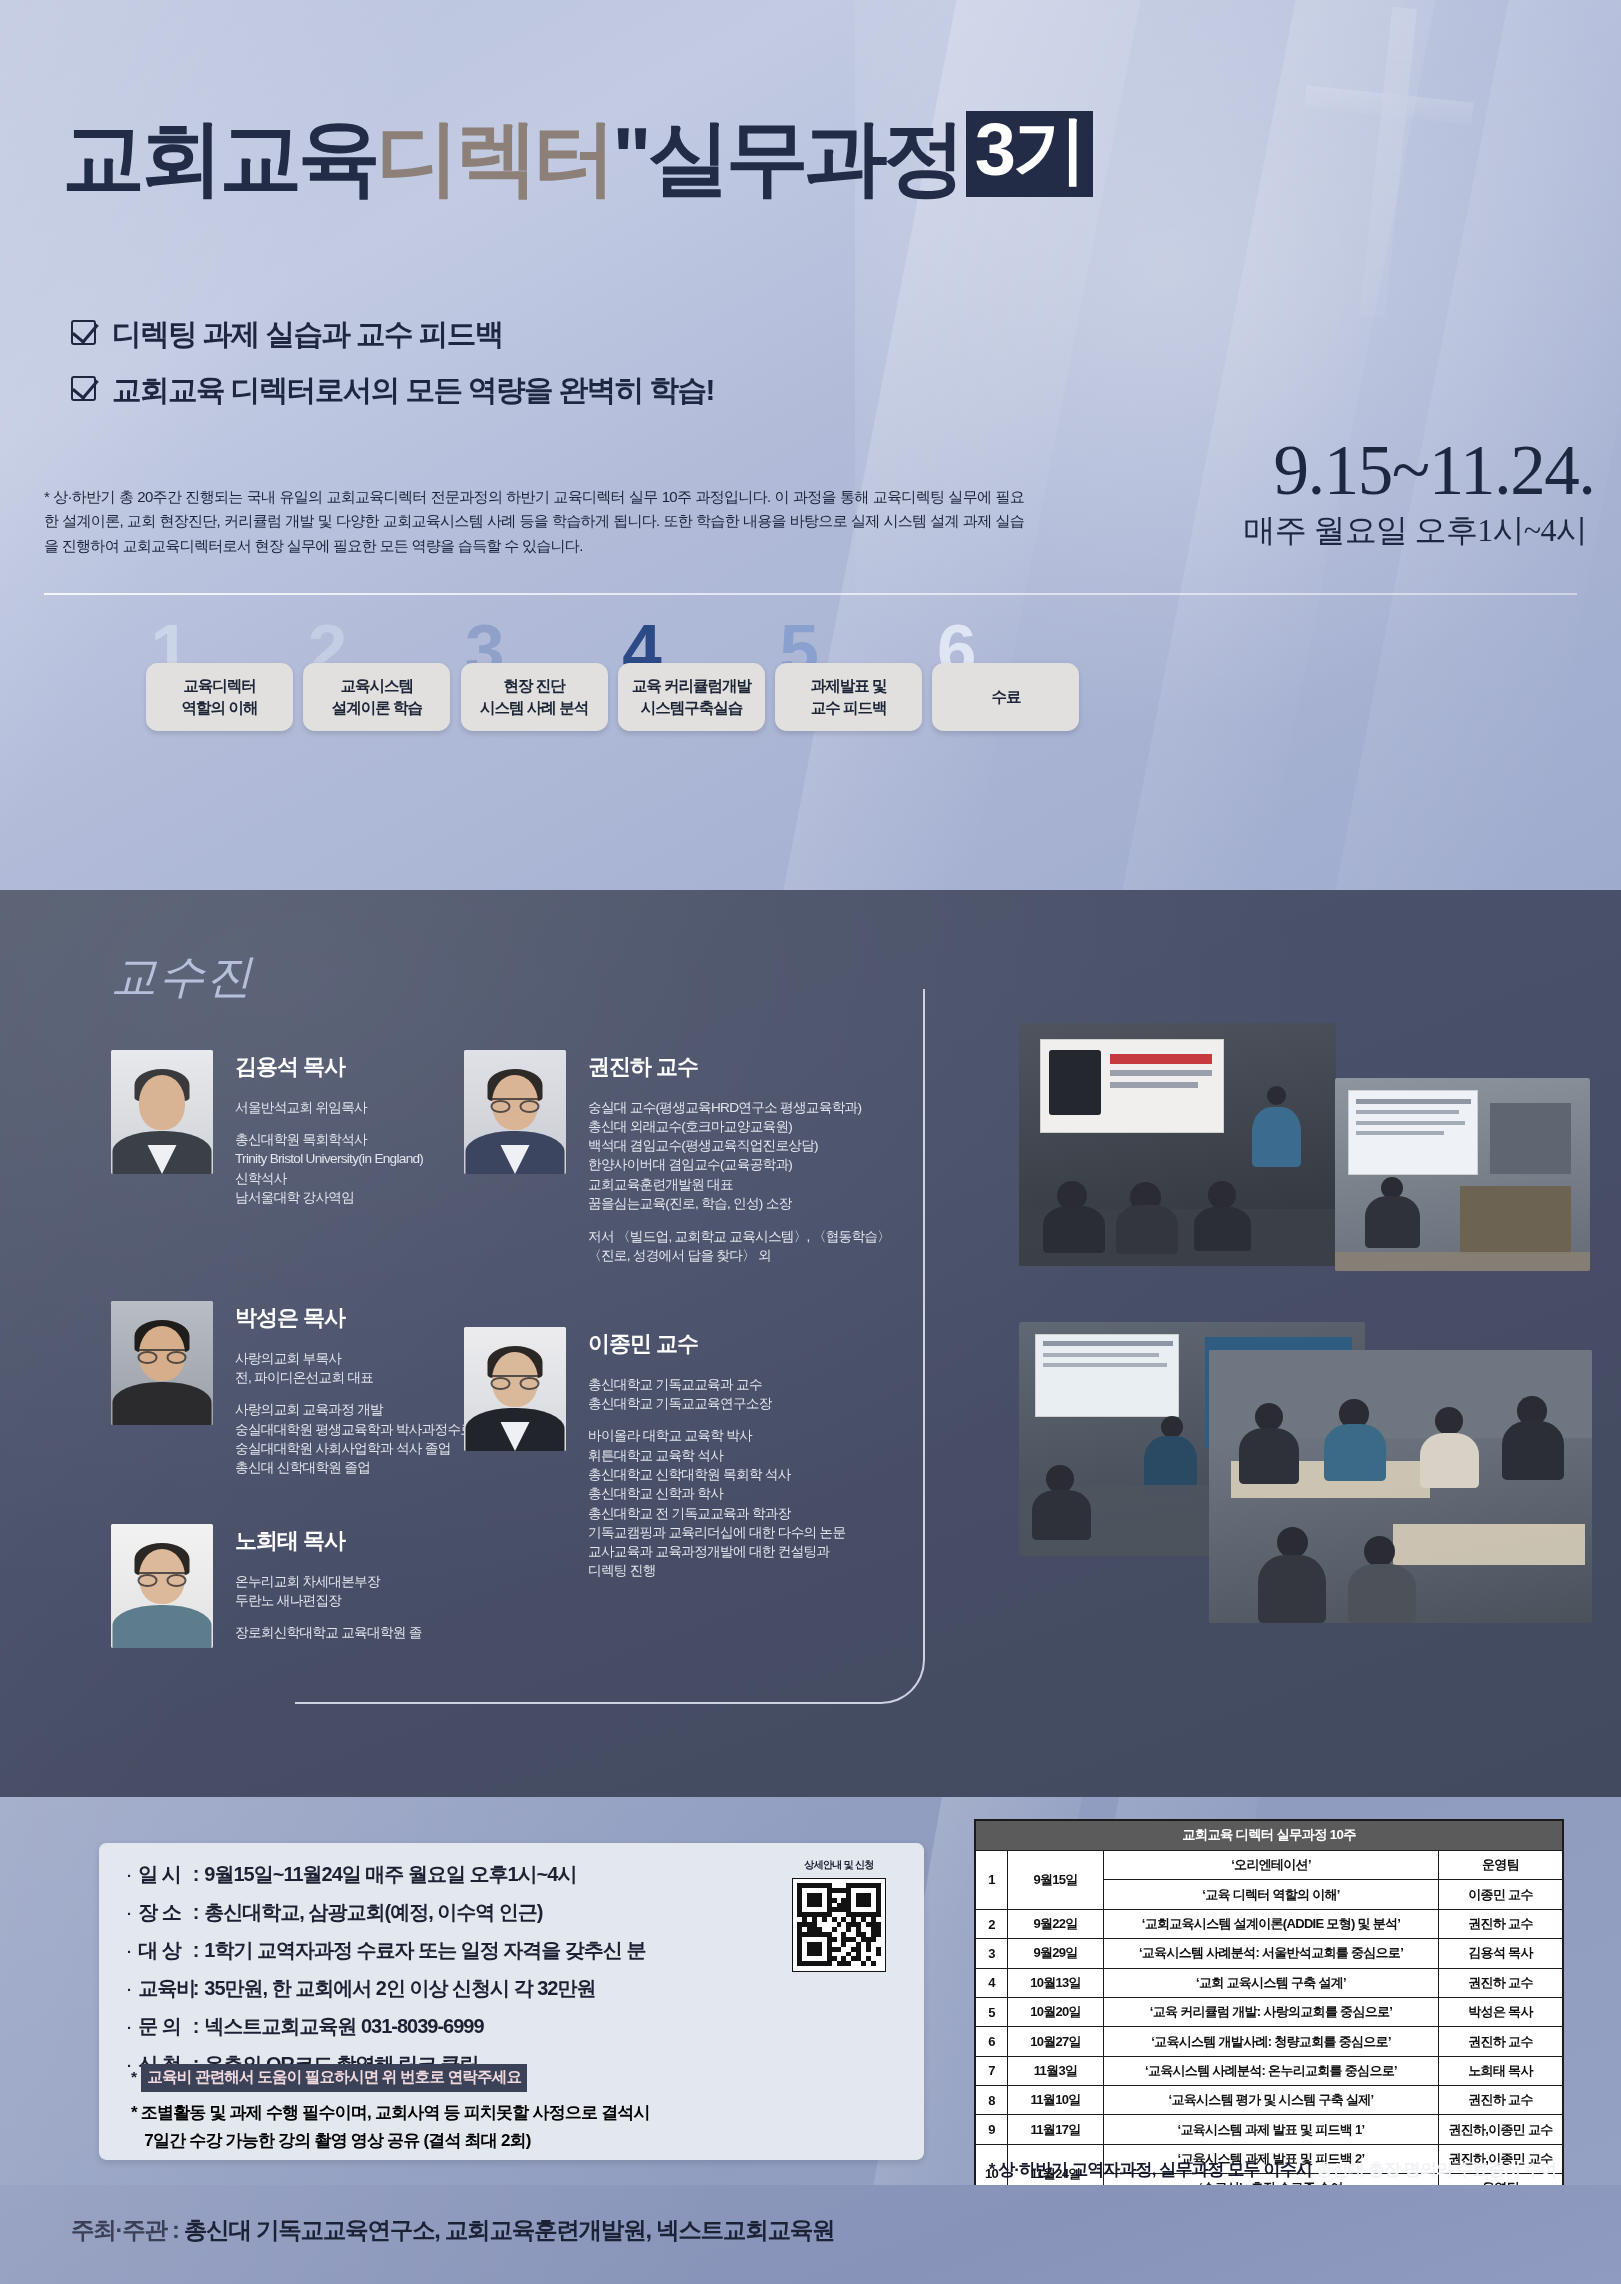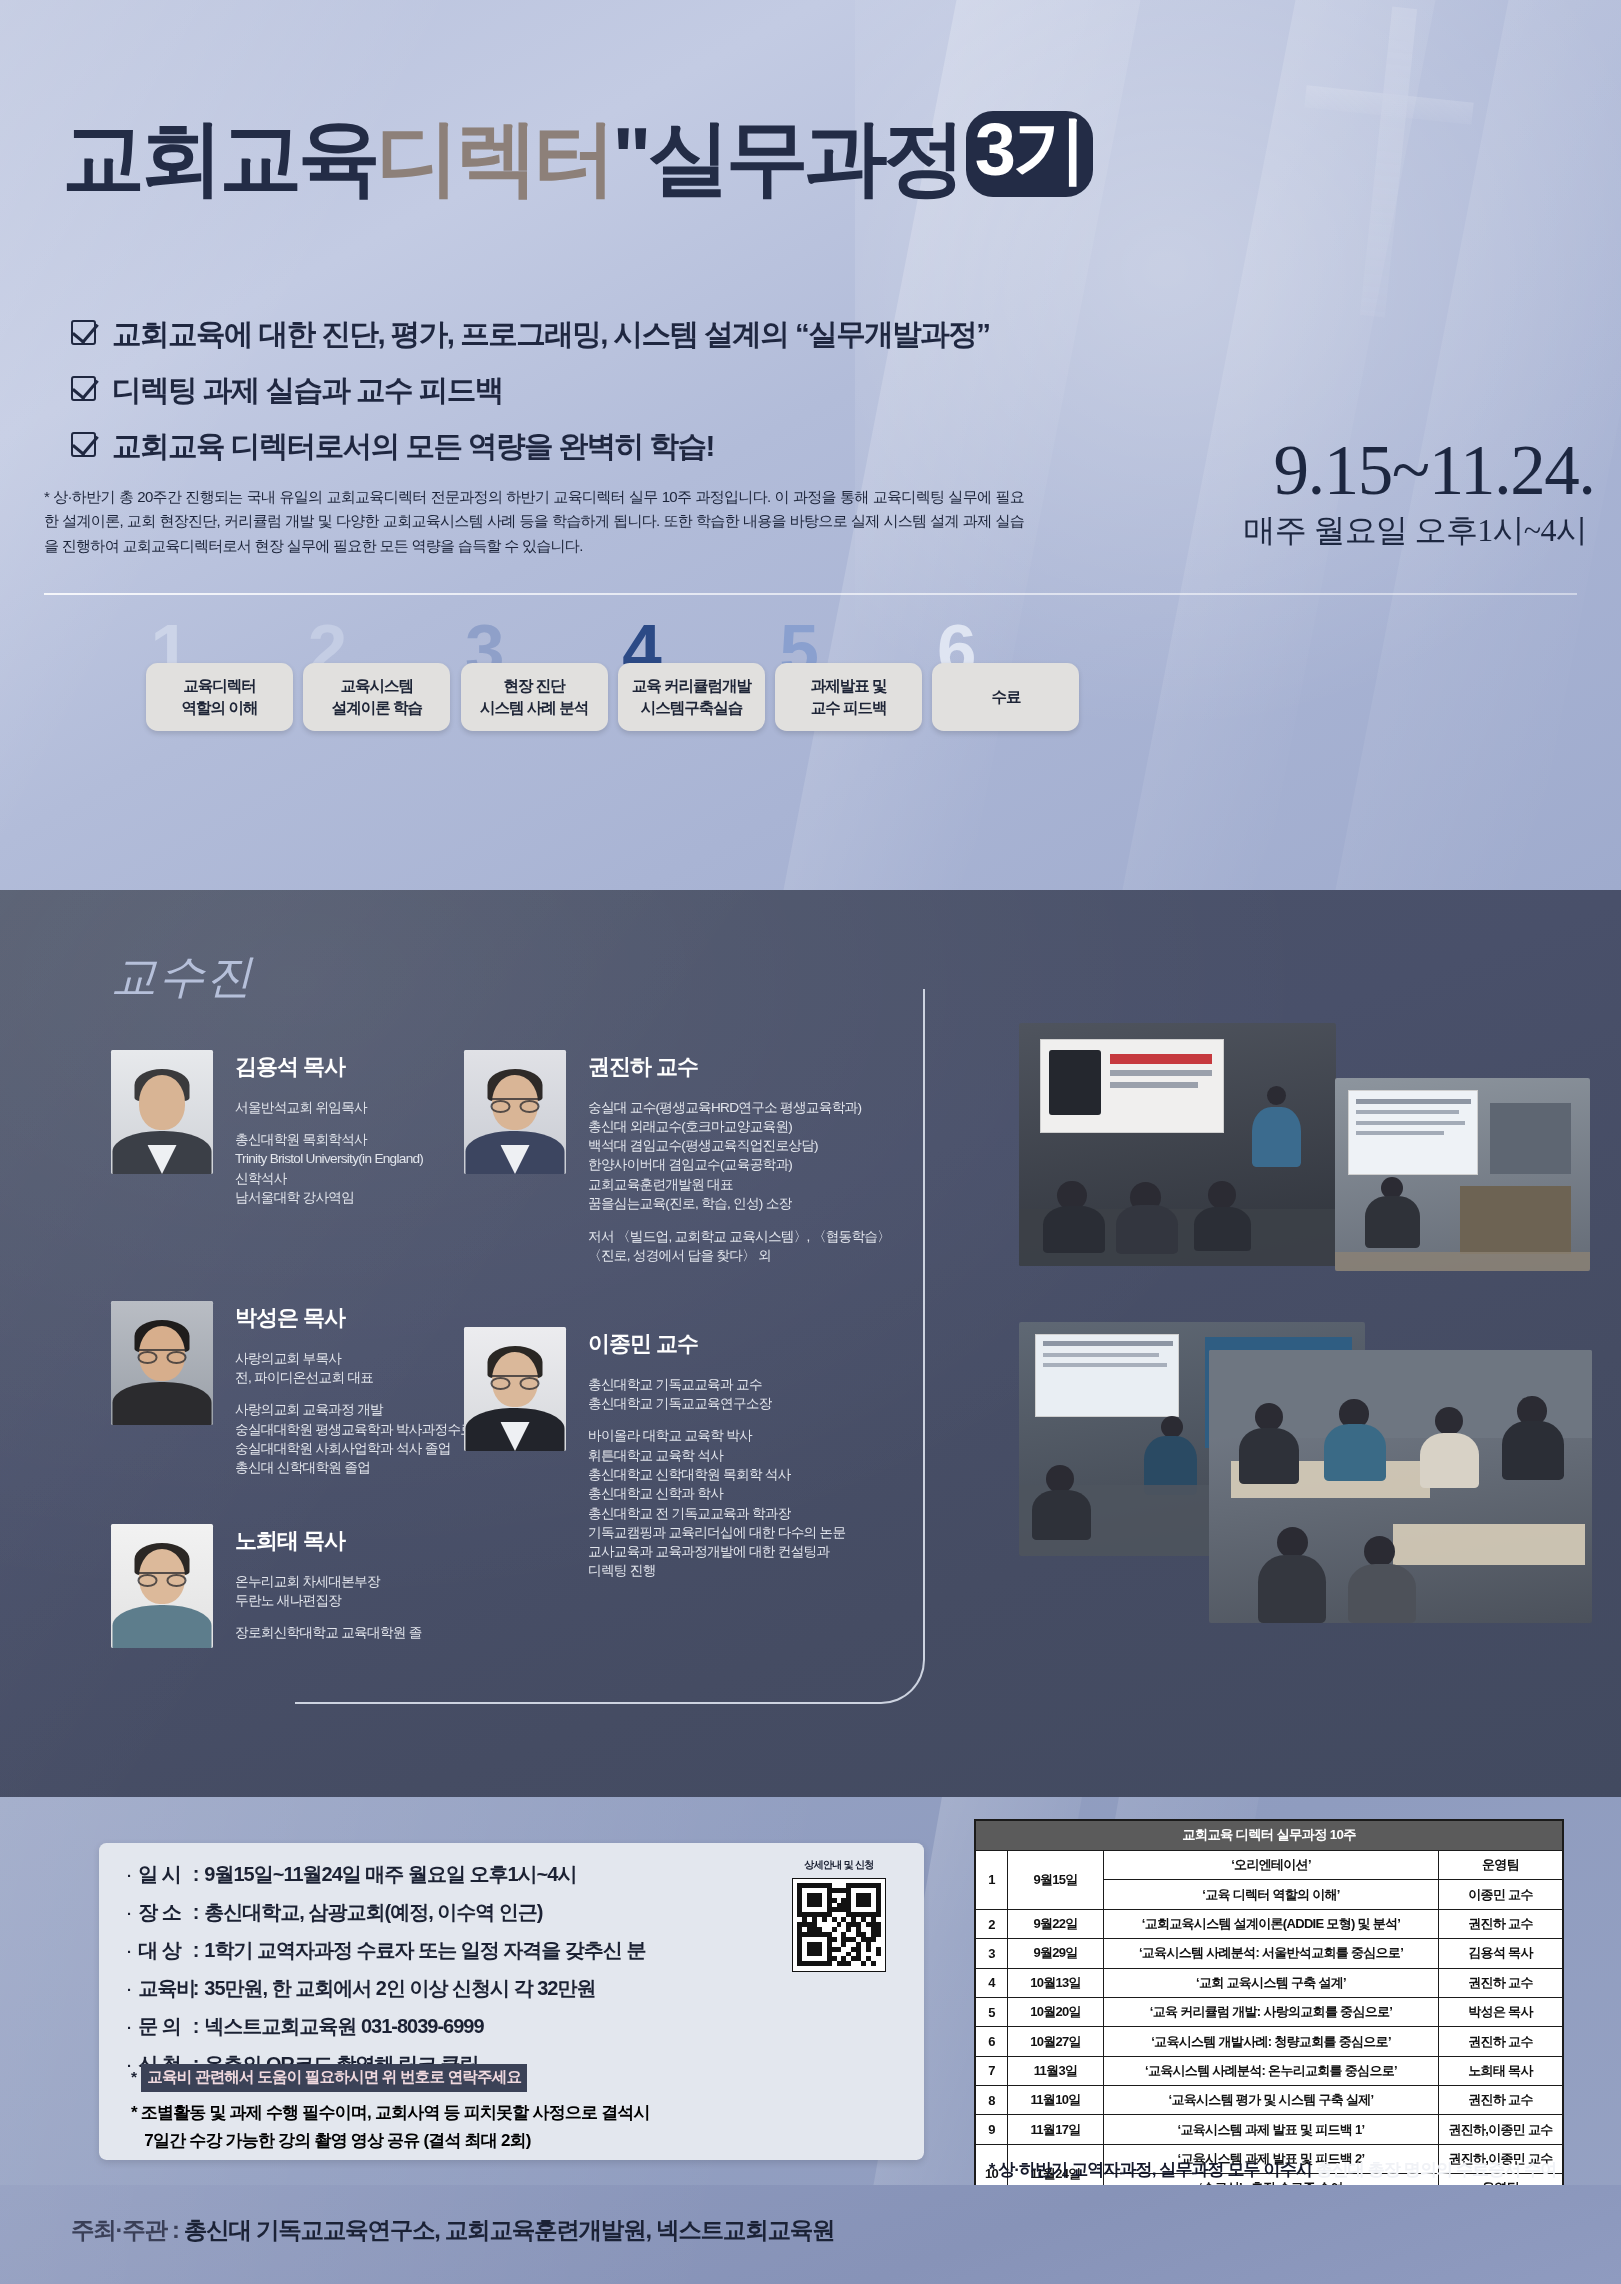--- a/index.html
+++ b/index.html
@@ -58,21 +58,20 @@
     line-height: .92;
   }
   .hl-a { font-size: 83px; color: #232c46; }
   .hl-b { font-size: 83px; color: #8d8079; }
   .hl-q { font-size: 83px; color: #232c46; position:relative; }
   .hl-c { font-size: 83px; color: #232c46; }
   .hl-badge {
     font-size: 74px; color: #ffffff; background: #232c46;
     padding: 2.9px 8.8px 10.3px 8.8px; margin-left: 4.4px; letter-spacing: -2.9px;
     line-height: .98;
-    border-radius: 27px;
   }
 
   
   .checks { position:absolute; left: 71px; top: 315px; }
   .check-row {
     display:flex; align-items: flex-start; gap: 16px;
     margin-bottom: 16px;
     font-size: 29.5px; font-weight: 800; color: #1f2740; letter-spacing: -1.5px;
   }
   .chk {
@@ -327,24 +326,20 @@
 
     <div class="headline">
       <span class="hl-a">교회교육</span>
       <span class="hl-b">디렉터</span>
       <span class="hl-q">"실무</span>
       <span class="hl-c"> 과정</span>
       <span class="hl-badge">3기</span>
     </div>
 
     <div class="checks">
-      <div class="check-row">
-        <span class="chk"></span>
-        <span>교회교육에 대한 진단, 평가, 프로그래밍, 시스템 설계의 “실무개발과정”</span>
-      </div>
       <div class="check-row">
         <span class="chk"></span>
         <span>디렉팅 과제 실습과 교수 피드백</span>
       </div>
       <div class="check-row">
         <span class="chk"></span>
         <span>교회교육 디렉터로서의 모든 역량을 완벽히 학습!</span>
       </div>
     </div>
 

